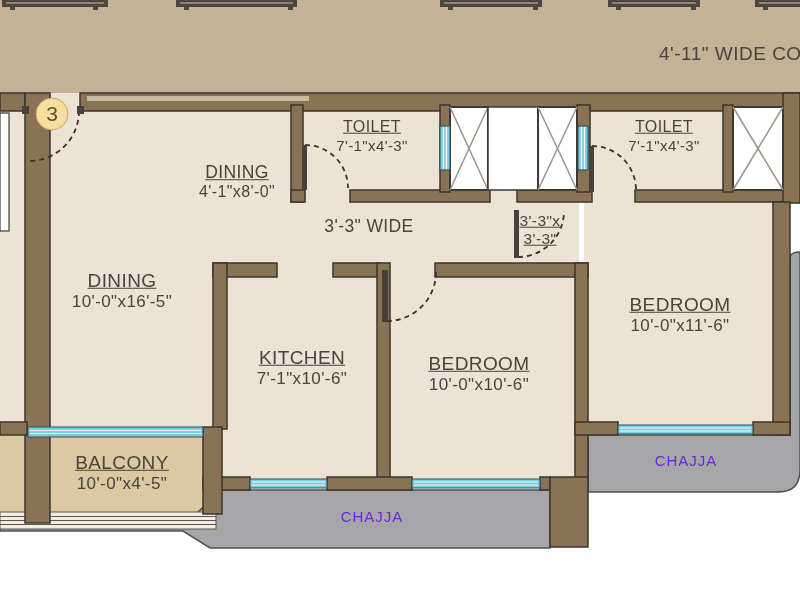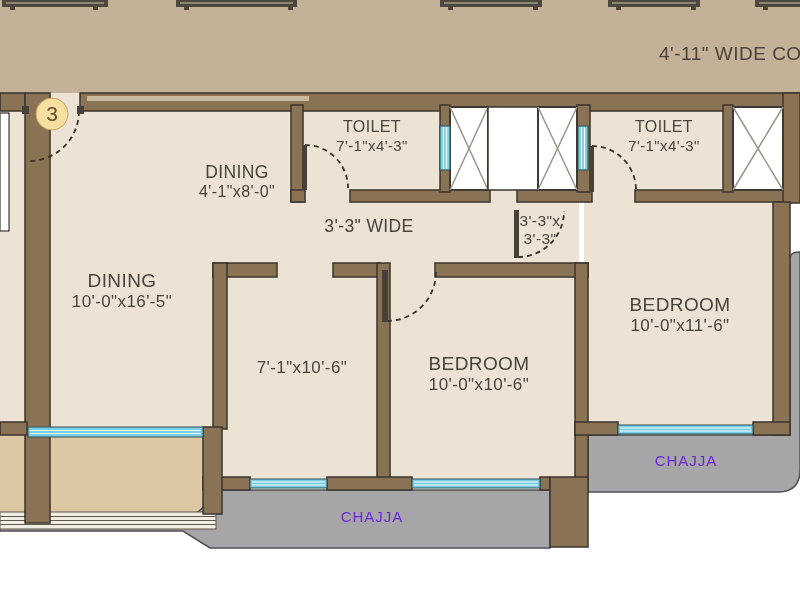--- a/index.html
+++ b/index.html
@@ -11,21 +11,21 @@
   .plan svg{position:absolute;left:0;top:0;}
   .lbl{
     position:absolute;
     transform:translate(-50%,-50%);
     text-align:center;
     color:#4a443b;
     letter-spacing:0.4px;
     line-height:1.18;
     white-space:nowrap;
   }
-  .lbl .nm{display:block;}
+  .lbl .nm{display:block;text-decoration:underline;}
   .lbl .dm{display:block;}
   .room-lg .nm{font-size:19px;}
   .room-lg .dm{font-size:17px;}
   .room-md .nm{font-size:17.5px;margin-top:48px;}
   .room-md .dm{font-size:16px;}
   .room-sm .nm{font-size:16px;}
   .room-sm .dm{font-size:15px;}
   .single{font-size:17.5px;}
   .lobby-lbl{font-size:15.5px;}
   .chajja-lbl{font-size:15px;color:#6d28d9;letter-spacing:1px;}
@@ -234,30 +234,35 @@
     <span class="nm">3'-3"x</span>
     <span class="nm">3'-3"</span>
   </div>
 
   <div class="lbl room-lg" style="left:122px;top:291px;">
     <span class="nm">DINING</span>
     <span class="dm">10'-0"x16'-5"</span>
   </div>
 
   <div class="lbl room-lg" style="left:302px;top:368px;">
+    <span class="nm">KITCHEN</span>
     <span class="dm">7'-1"x10'-6"</span>
   </div>
 
   <div class="lbl room-lg" style="left:479px;top:374px;">
     <span class="nm">BEDROOM</span>
     <span class="dm">10'-0"x10'-6"</span>
   </div>
 
   <div class="lbl room-lg" style="left:680px;top:315px;">
     <span class="nm">BEDROOM</span>
     <span class="dm">10'-0"x11'-6"</span>
   </div>
 
+  <div class="lbl room-lg" style="left:122px;top:473px;">
+    <span class="nm">BALCONY</span>
+    <span class="dm">10'-0"x4'-5"</span>
+  </div>
 
   <div class="lbl chajja-lbl" style="left:372px;top:517px;">CHAJJA</div>
   <div class="lbl chajja-lbl" style="left:686px;top:461px;">CHAJJA</div>
 
 </div>
 
 </body></html>

